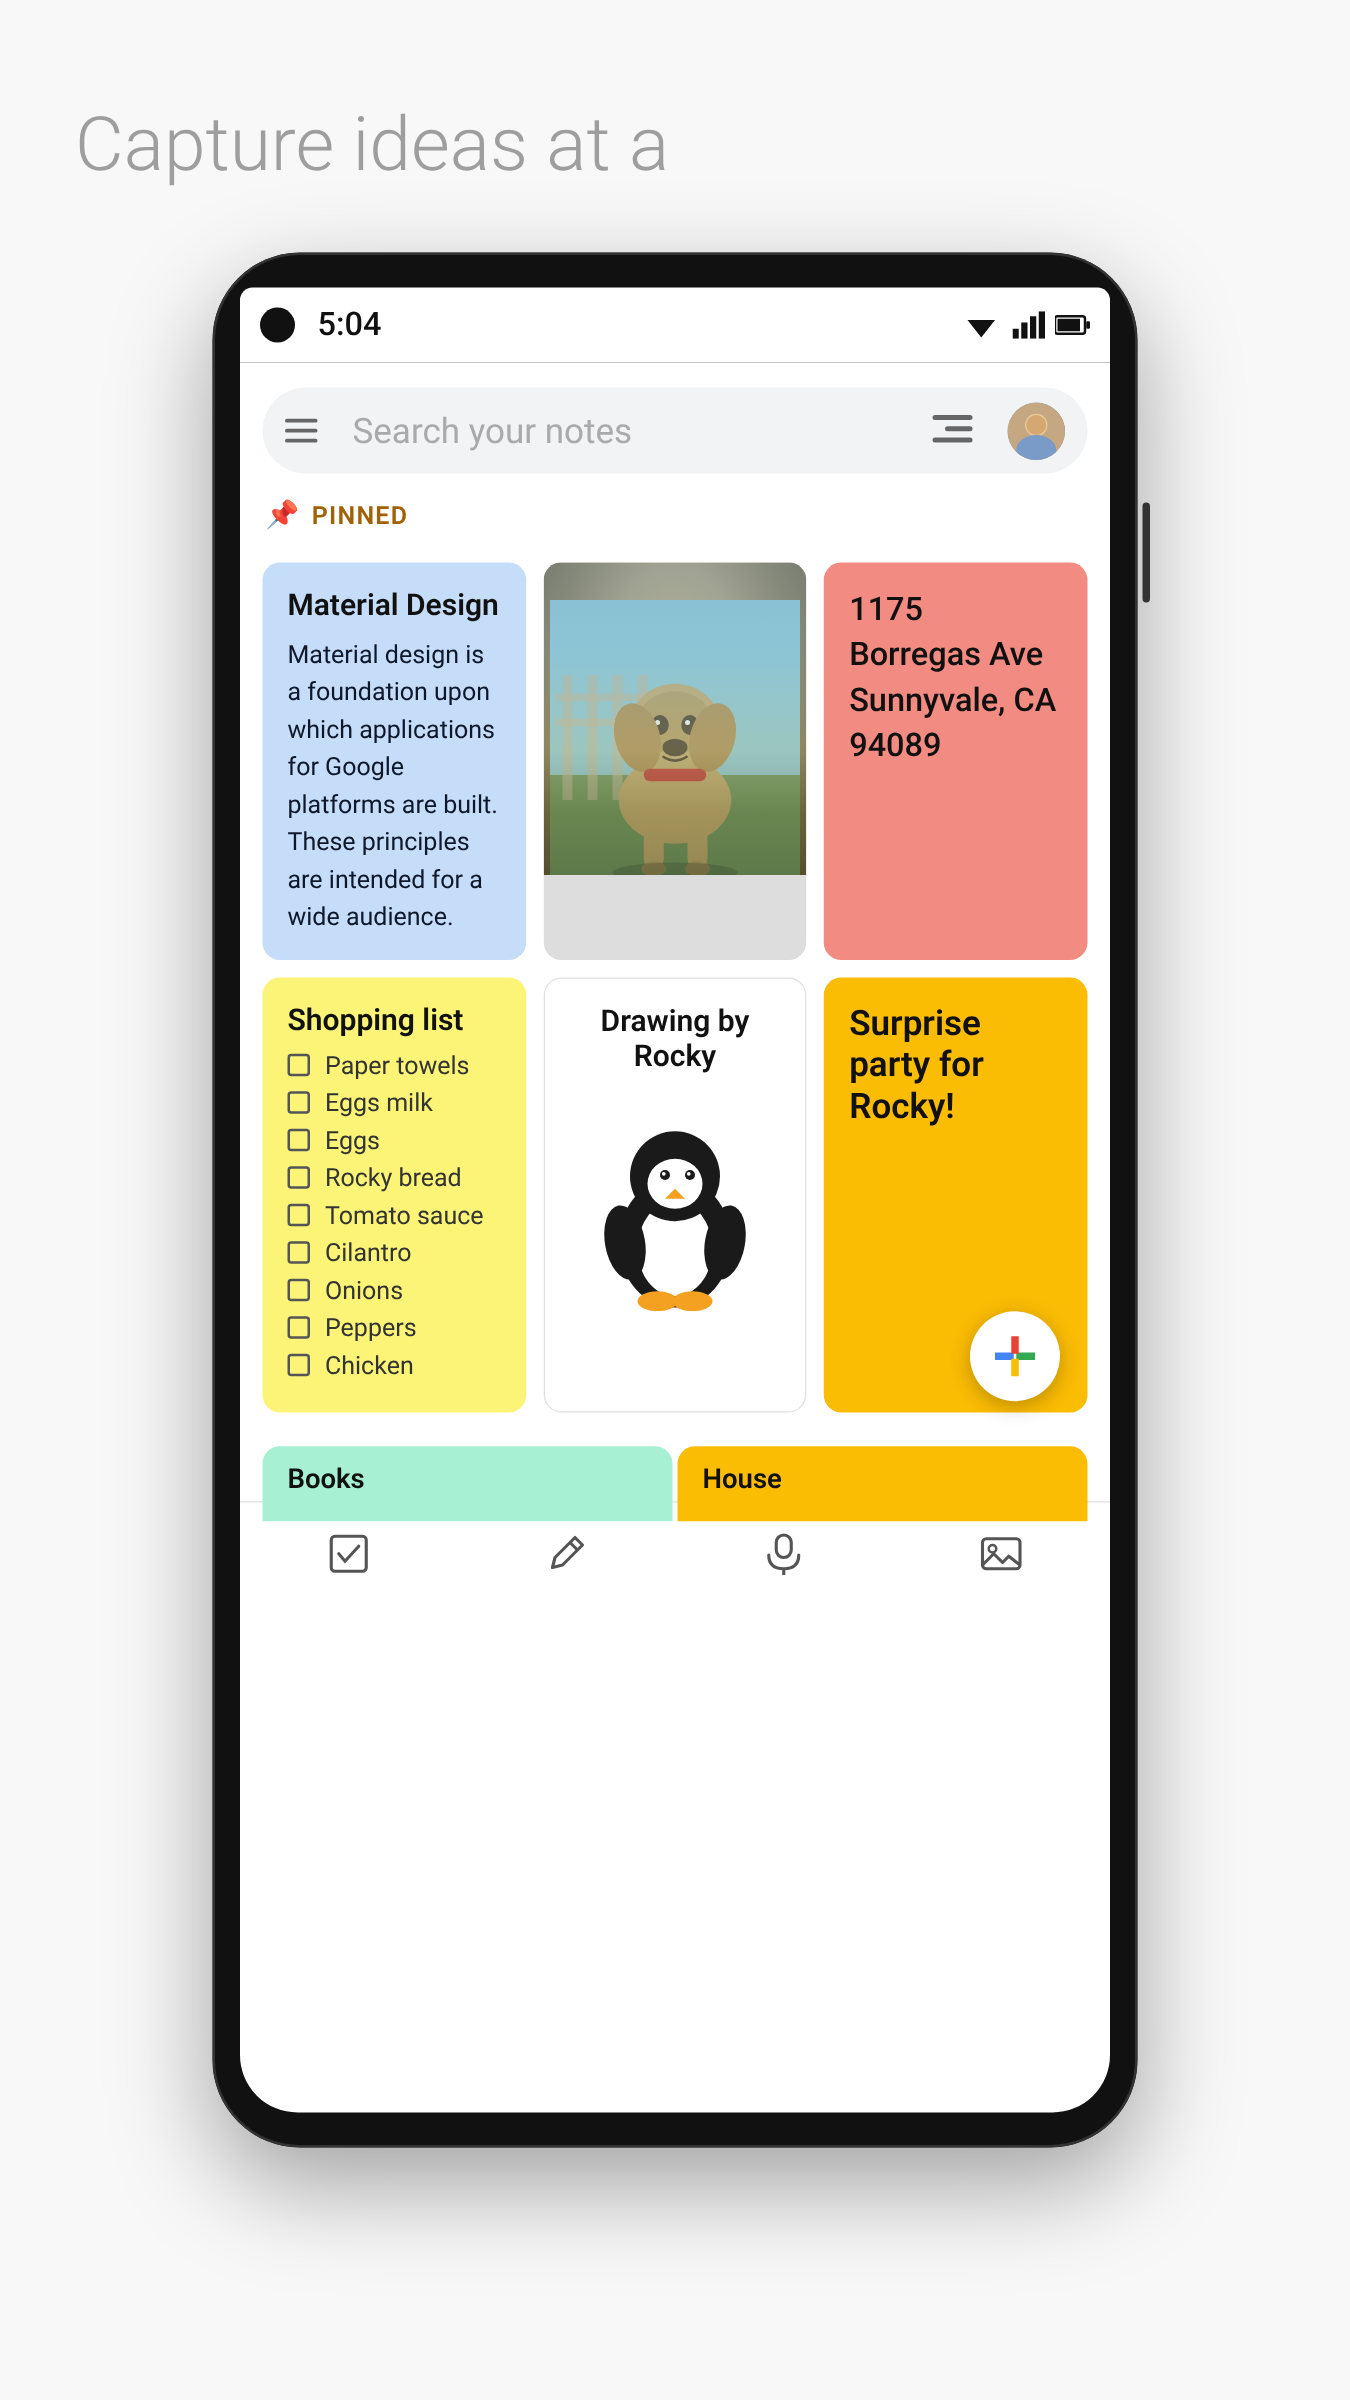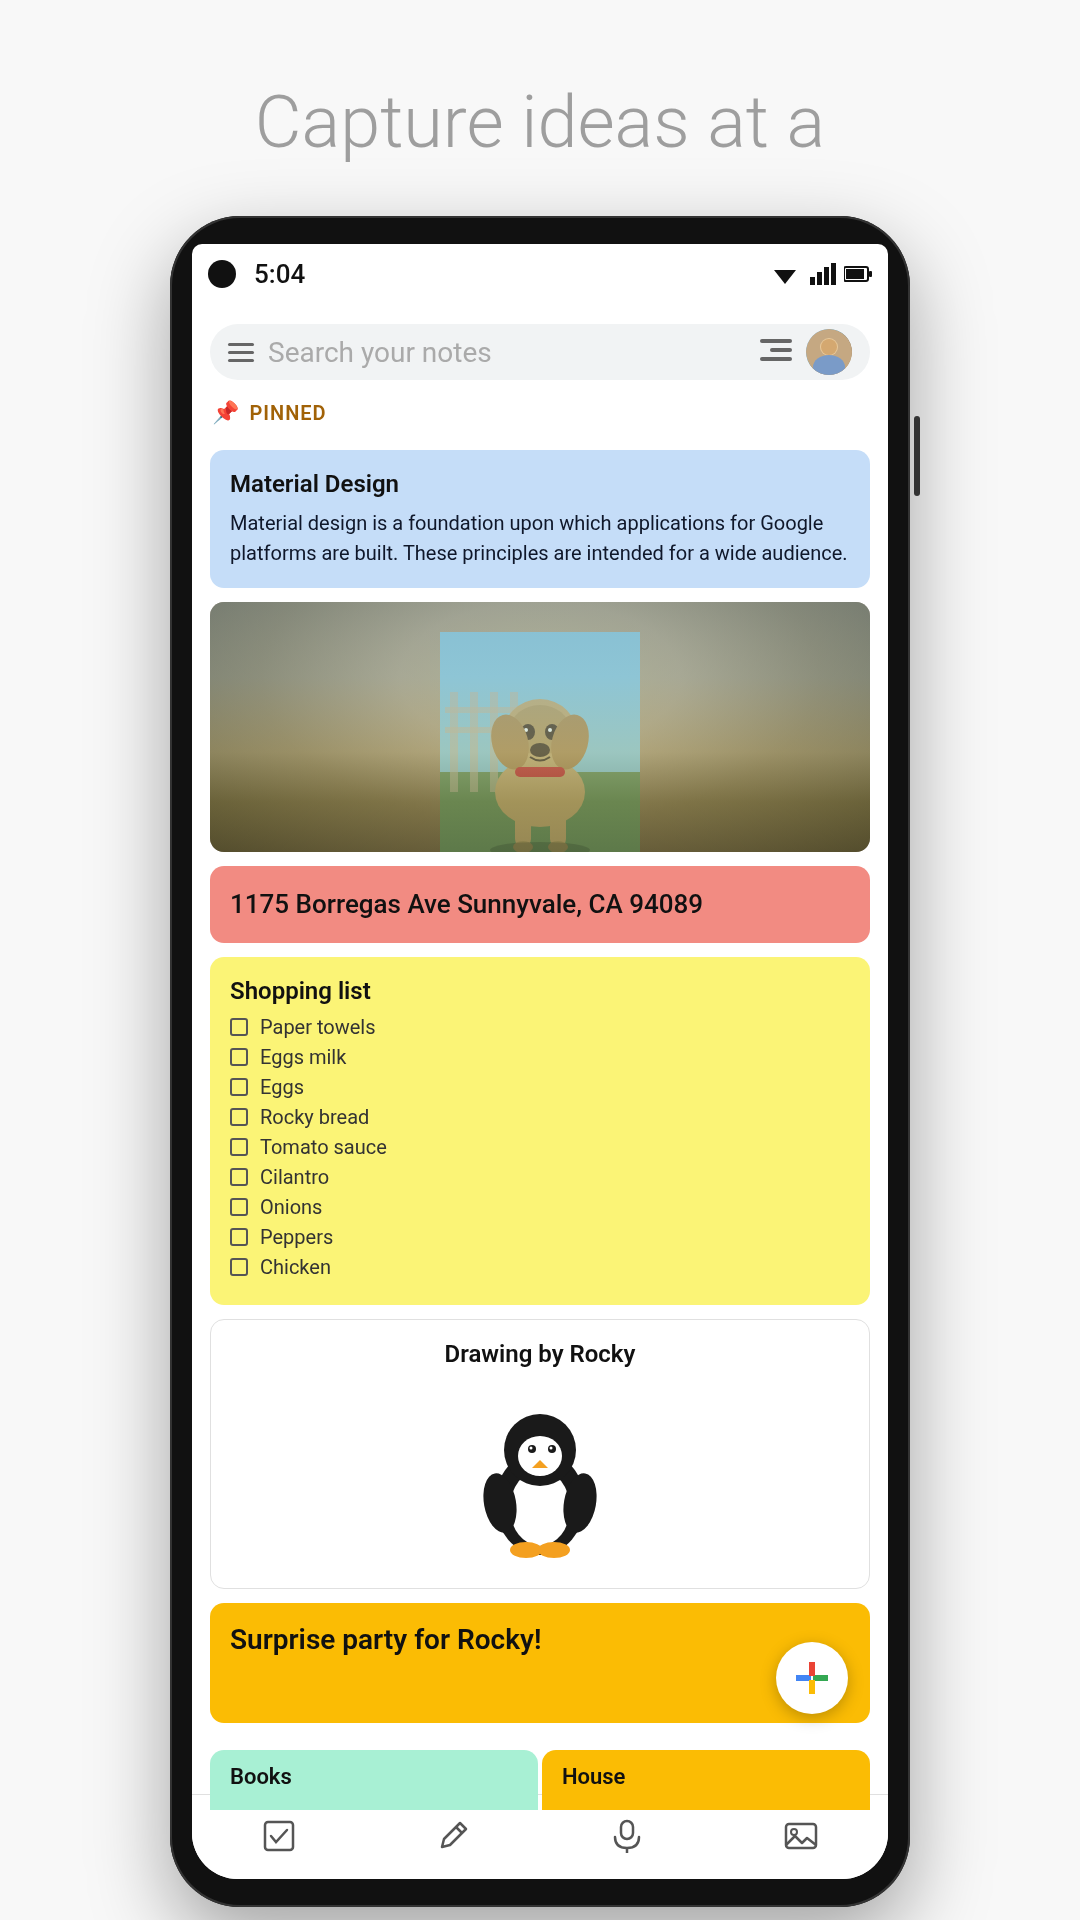--- a/index.html
+++ b/index.html
@@ -11,24 +11,24 @@
       font-family: 'Roboto', Arial, sans-serif;
       display: flex;
       flex-direction: column;
       align-items: center;
       overflow-x: hidden;
     }
 
     
     .hero-text {
       width: 100%;
-      text-align: center;
+      text-align: left;
       padding: 80px 60px 50px 60px;
       color: #9e9e9e;
-      font-size: 72px;
+      font-size: 60px;
       font-weight: 300;
       line-height: 1.2;
     }
 
     
     .phone-wrapper {
       position: relative;
       width: 740px;
       margin: 0 auto 0 auto;
     }
@@ -89,22 +89,22 @@
     }
 
     
     .search-bar {
       margin: 20px 18px 12px 18px;
       background: #f1f3f4;
       border-radius: 40px;
       display: flex;
       align-items: center;
       padding: 14px 18px;
-      gap: 14px;
-      height: 56px;
+      gap: 28px;
+      height: 69px;
     }
 
     .menu-icon-lines {
       display: flex;
       flex-direction: column;
       gap: 5px;
       cursor: pointer;
     }
     .menu-icon-lines span {
       display: block;
@@ -165,21 +165,21 @@
     .pinned-text {
       font-size: 20px;
       font-weight: 600;
       color: #a16207;
       letter-spacing: 1px;
     }
 
     
     .notes-grid {
       display: grid;
-      grid-template-columns: 1fr;
+      grid-template-columns: 1fr 1fr 1fr;
       gap: 14px;
       padding: 13px 18px;
     }
 
     .note-card {
       border-radius: 14px;
       padding: 20px;
       overflow: hidden;
     }
 

